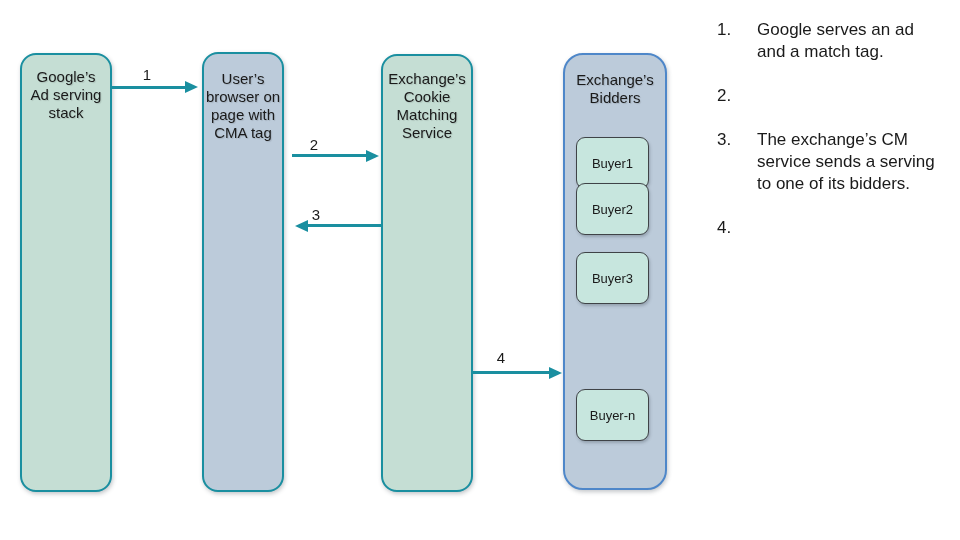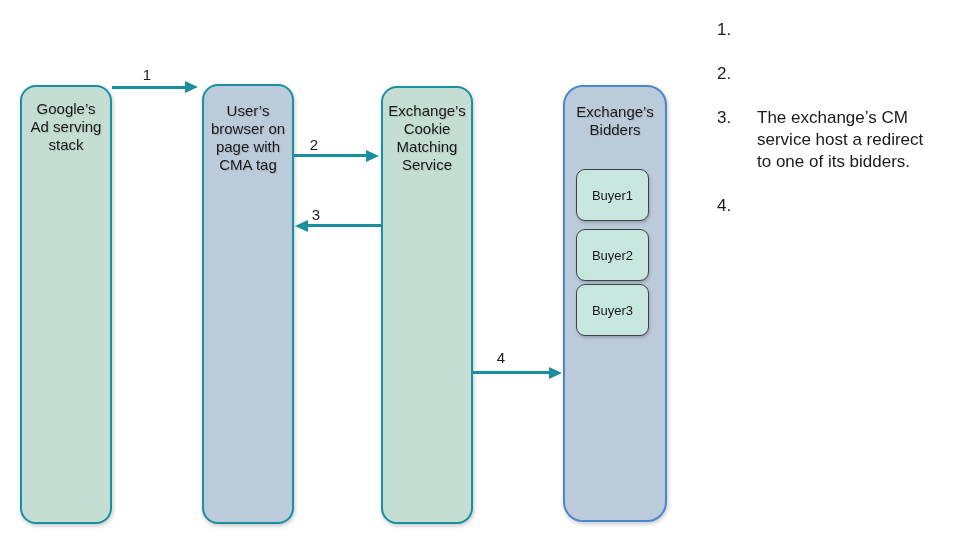--- a/index.html
+++ b/index.html
@@ -3,43 +3,43 @@
 <meta charset="utf-8">
 <style>
   html,body{margin:0;padding:0;background:#fff;}
   .canvas{
     position:relative;width:960px;height:540px;background:#ffffff;overflow:hidden;
     font-family:"Liberation Sans","DejaVu Sans",sans-serif;color:var(--text,#1a1a1a);
   }
   
   .node{
     position:absolute;box-sizing:border-box;border:2px solid var(--teal,#1a8fa0);
-    border-radius:16px;box-shadow:1px 2px 4px rgba(60,70,80,.30);margin-top:32px;
+    border-radius:16px;box-shadow:1px 2px 4px rgba(60,70,80,.30);
   }
   .node-label{
     white-space:pre-line;text-align:center;font-size:15px;line-height:18px;
     text-shadow:1px 1px 1px rgba(0,0,0,.12);
   }
   .node-google {left:20px;  top:53px; width:92px;  height:439px; background:var(--green_fill,#c5ded4);}
   .node-google .node-label{padding-top:13px;}
-  .node-browser{left:202px; top:52px; width:92px;  height:440px; background:var(--blue_fill,#bccbda);}
+  .node-browser{left:202px; top:52px; width:82px;  height:440px; background:var(--blue_fill,#bccbda);}
   .node-browser .node-label{padding-top:16px;}
   .node-cm     {left:381px; top:54px; width:92px;  height:438px; background:var(--green_fill,#c5ded4);}
   .node-cm .node-label{padding-top:14px;}
   .node-bidders{left:563px; top:53px; width:104px; height:437px; background:var(--blue_fill,#bccbda);
                 border-color:var(--bidders_border,#4e87c9);border-radius:20px;}
   .node-bidders .node-label{padding-top:16px;}
   
   .buyer{
     position:absolute;left:11px;width:73px;height:52px;box-sizing:border-box;
     background:var(--buyer_fill,#c7e6de);border:1px solid var(--buyer_border,#3f4347);
     border-radius:9px;display:flex;align-items:center;justify-content:center;
     font-size:13px;box-shadow:1px 2px 3px rgba(60,70,80,.30);
   }
-  .buyer-1{top:82px;} .buyer-2{top:142px;} .buyer-3{top:197px;} .buyer-n{top:334px;}
+  .buyer-1{top:82px;} .buyer-2{top:128px;} .buyer-3{top:197px;} .buyer-n{top:334px;}
   
   .arrow-line{position:absolute;height:3px;background:var(--teal,#1a8fa0);}
   .arrow-head{position:absolute;width:0;height:0;border-top:6px solid transparent;border-bottom:6px solid transparent;}
   .arrow-head.right{border-left:13px solid var(--teal,#1a8fa0);}
   .arrow-head.left {border-right:13px solid var(--teal,#1a8fa0);}
   .arrow-label{position:absolute;width:18px;text-align:center;font-size:15px;line-height:17px;}
   .a1-line{left:112px;top:86px;width:74px;}  .a1-head{left:185px;top:81px;}  .a1-label{left:138px;top:66px;}
   .a2-line{left:292px;top:154px;width:75px;} .a2-head{left:366px;top:150px;} .a2-label{left:305px;top:136px;}
   .a3-line{left:308px;top:224px;width:73px;} .a3-head{left:295px;top:220px;} .a3-label{left:307px;top:206px;}
   .a4-line{left:473px;top:371px;width:77px;} .a4-head{left:549px;top:367px;} .a4-label{left:492px;top:349px;}
@@ -73,20 +73,21 @@
 Matching
 Service</div>
   </div>
 
   <div class="node node-bidders">
     <div class="node-label">Exchange’s
 Bidders</div>
     <div class="buyer buyer-1">Buyer1</div>
     <div class="buyer buyer-2">Buyer2</div>
     <div class="buyer buyer-3">Buyer3</div>
+    <div class="buyer buyer-n">Buyer-n</div>
   </div>
 
   <div class="arrow-line a1-line"></div>
   <div class="arrow-head right a1-head"></div>
   <div class="arrow-label a1-label">1</div>
 
   <div class="arrow-line a2-line"></div>
   <div class="arrow-head right a2-head"></div>
   <div class="arrow-label a2-label">2</div>
 
@@ -94,26 +95,27 @@
   <div class="arrow-head left a3-head"></div>
   <div class="arrow-label a3-label">3</div>
 
   <div class="arrow-line a4-line"></div>
   <div class="arrow-head right a4-head"></div>
   <div class="arrow-label a4-label">4</div>
 
   <div class="steps">
     <div class="step">
       <div class="step-num">1.</div>
+      <div class="step-text">Google serves an ad and a match tag.</div>
     </div>
     <div class="step">
       <div class="step-num">2.</div>
     </div>
     <div class="step">
       <div class="step-num">3.</div>
-      <div class="step-text">The exchange’s CM service host a redirect to one of its bidders.</div>
+      <div class="step-text">The exchange’s CM service sends a serving to one of its bidders.</div>
     </div>
     <div class="step">
       <div class="step-num">4.</div>
     </div>
   </div>
 
 </div>
 
 </body></html>

